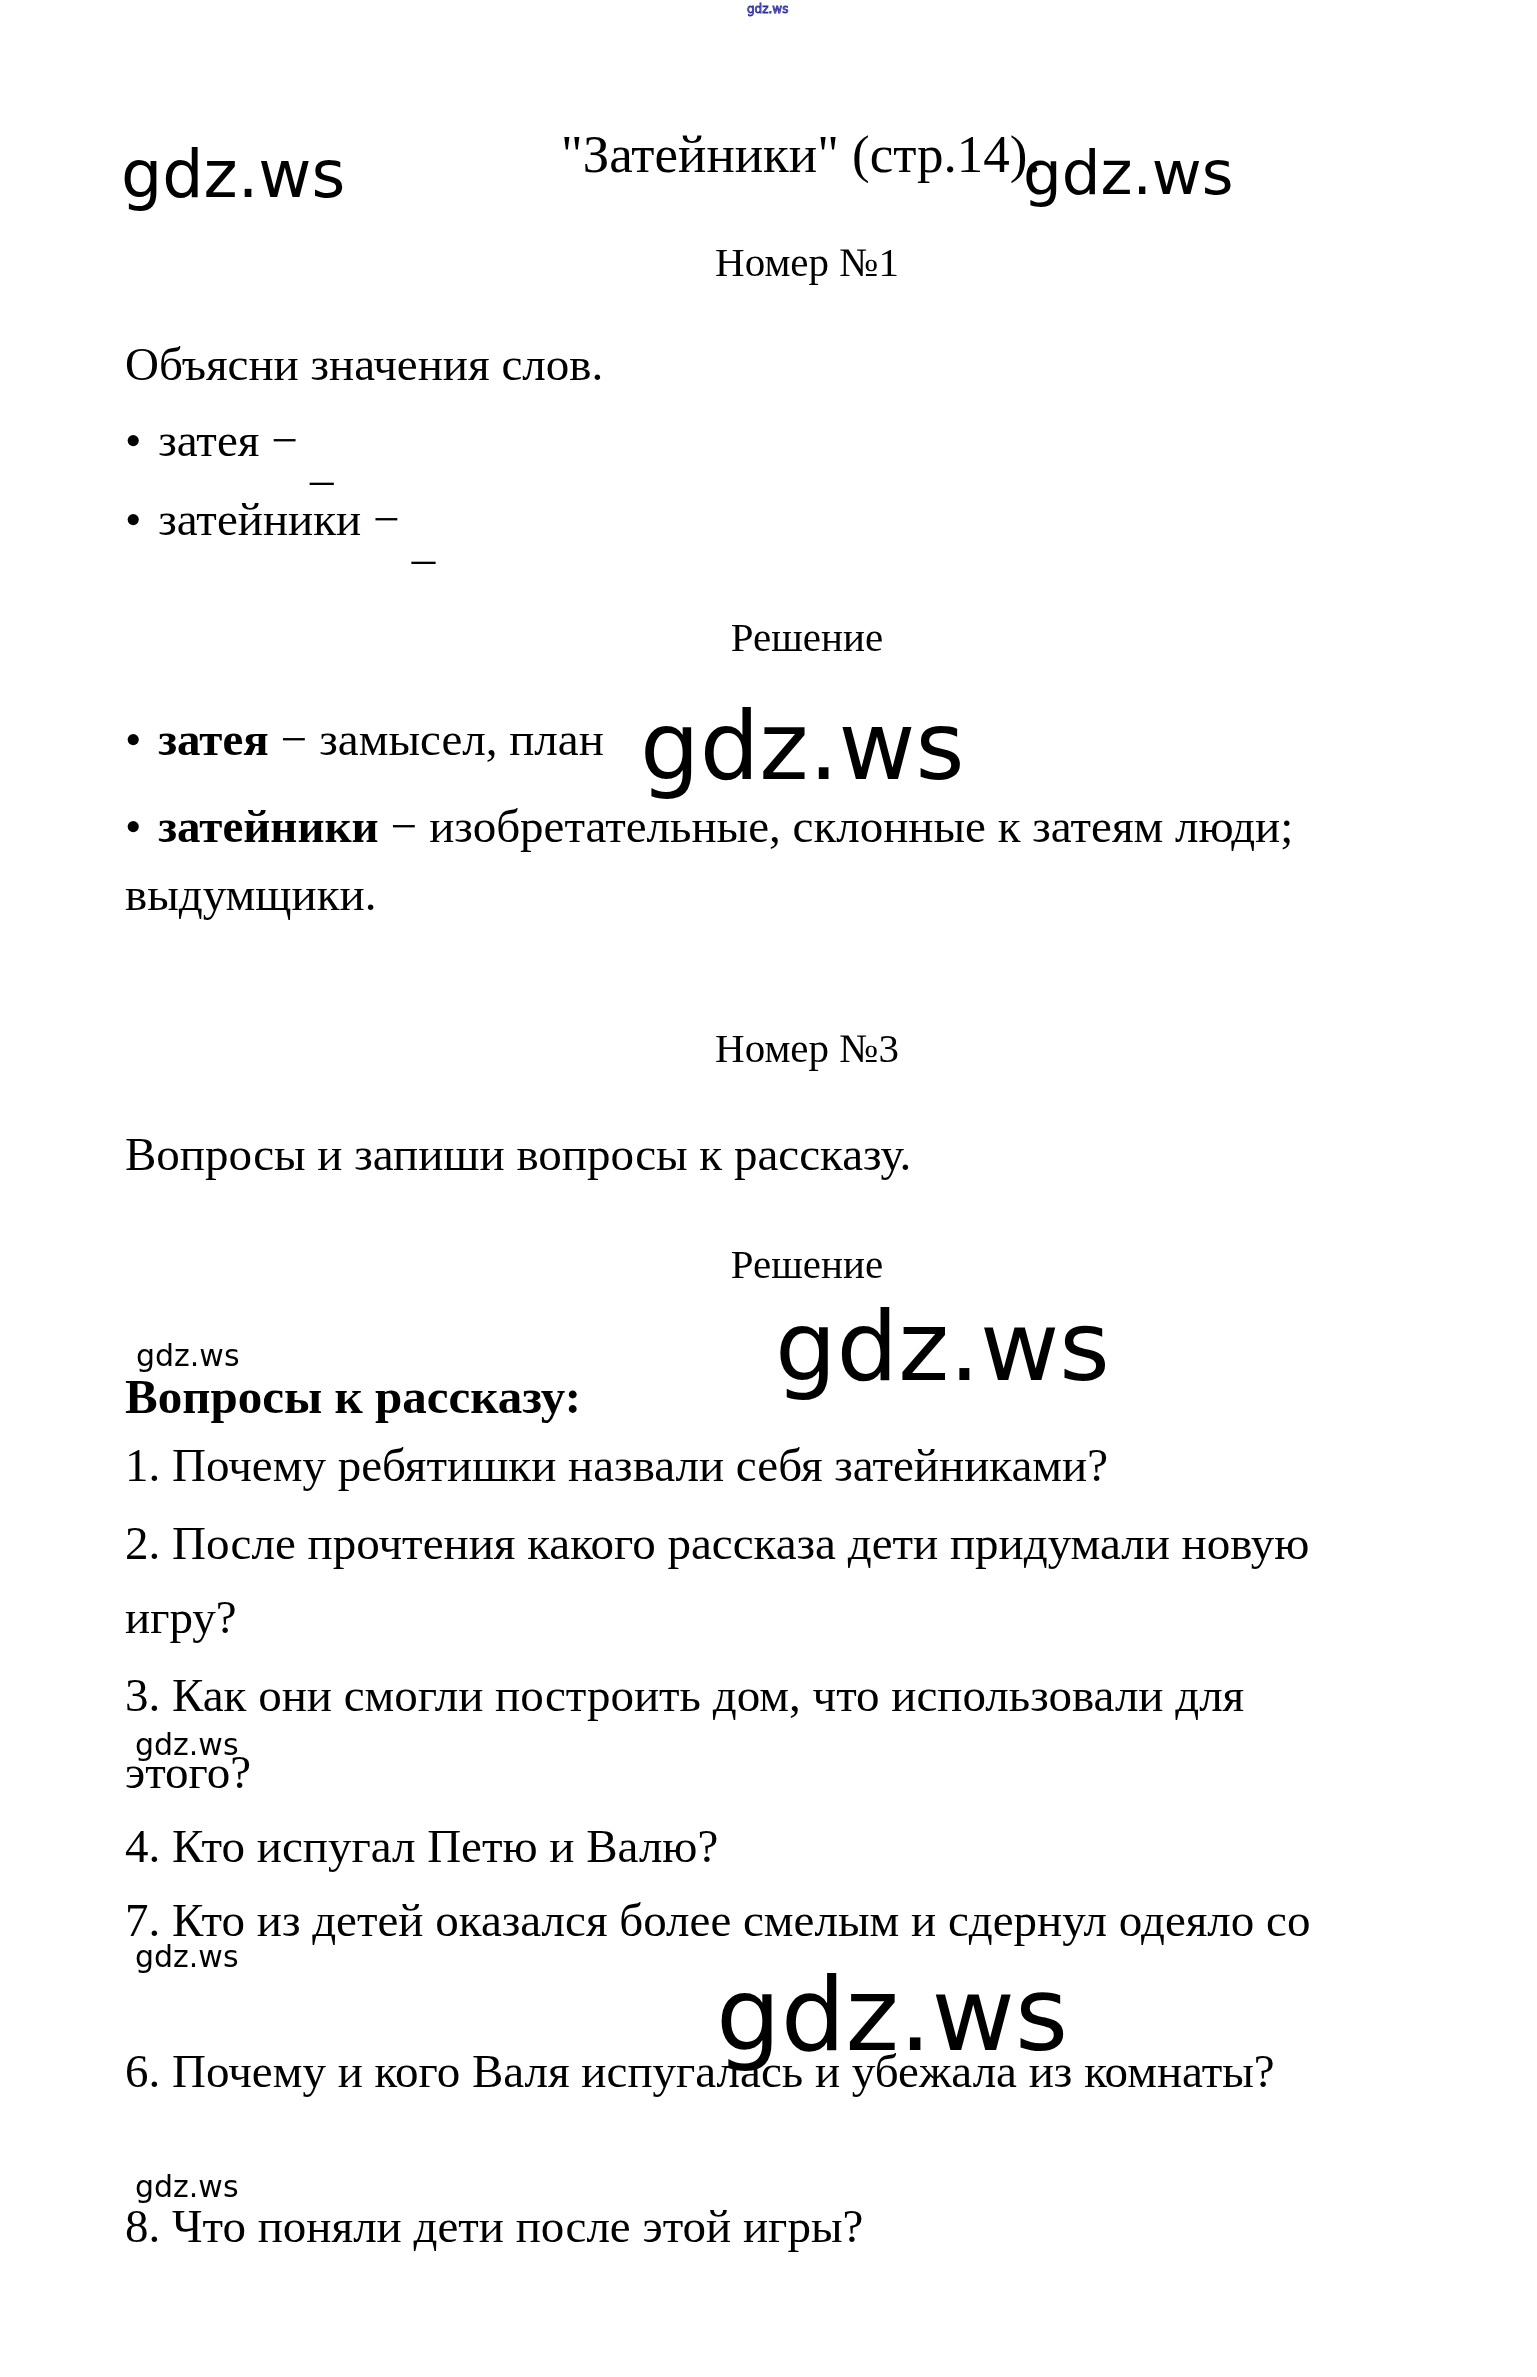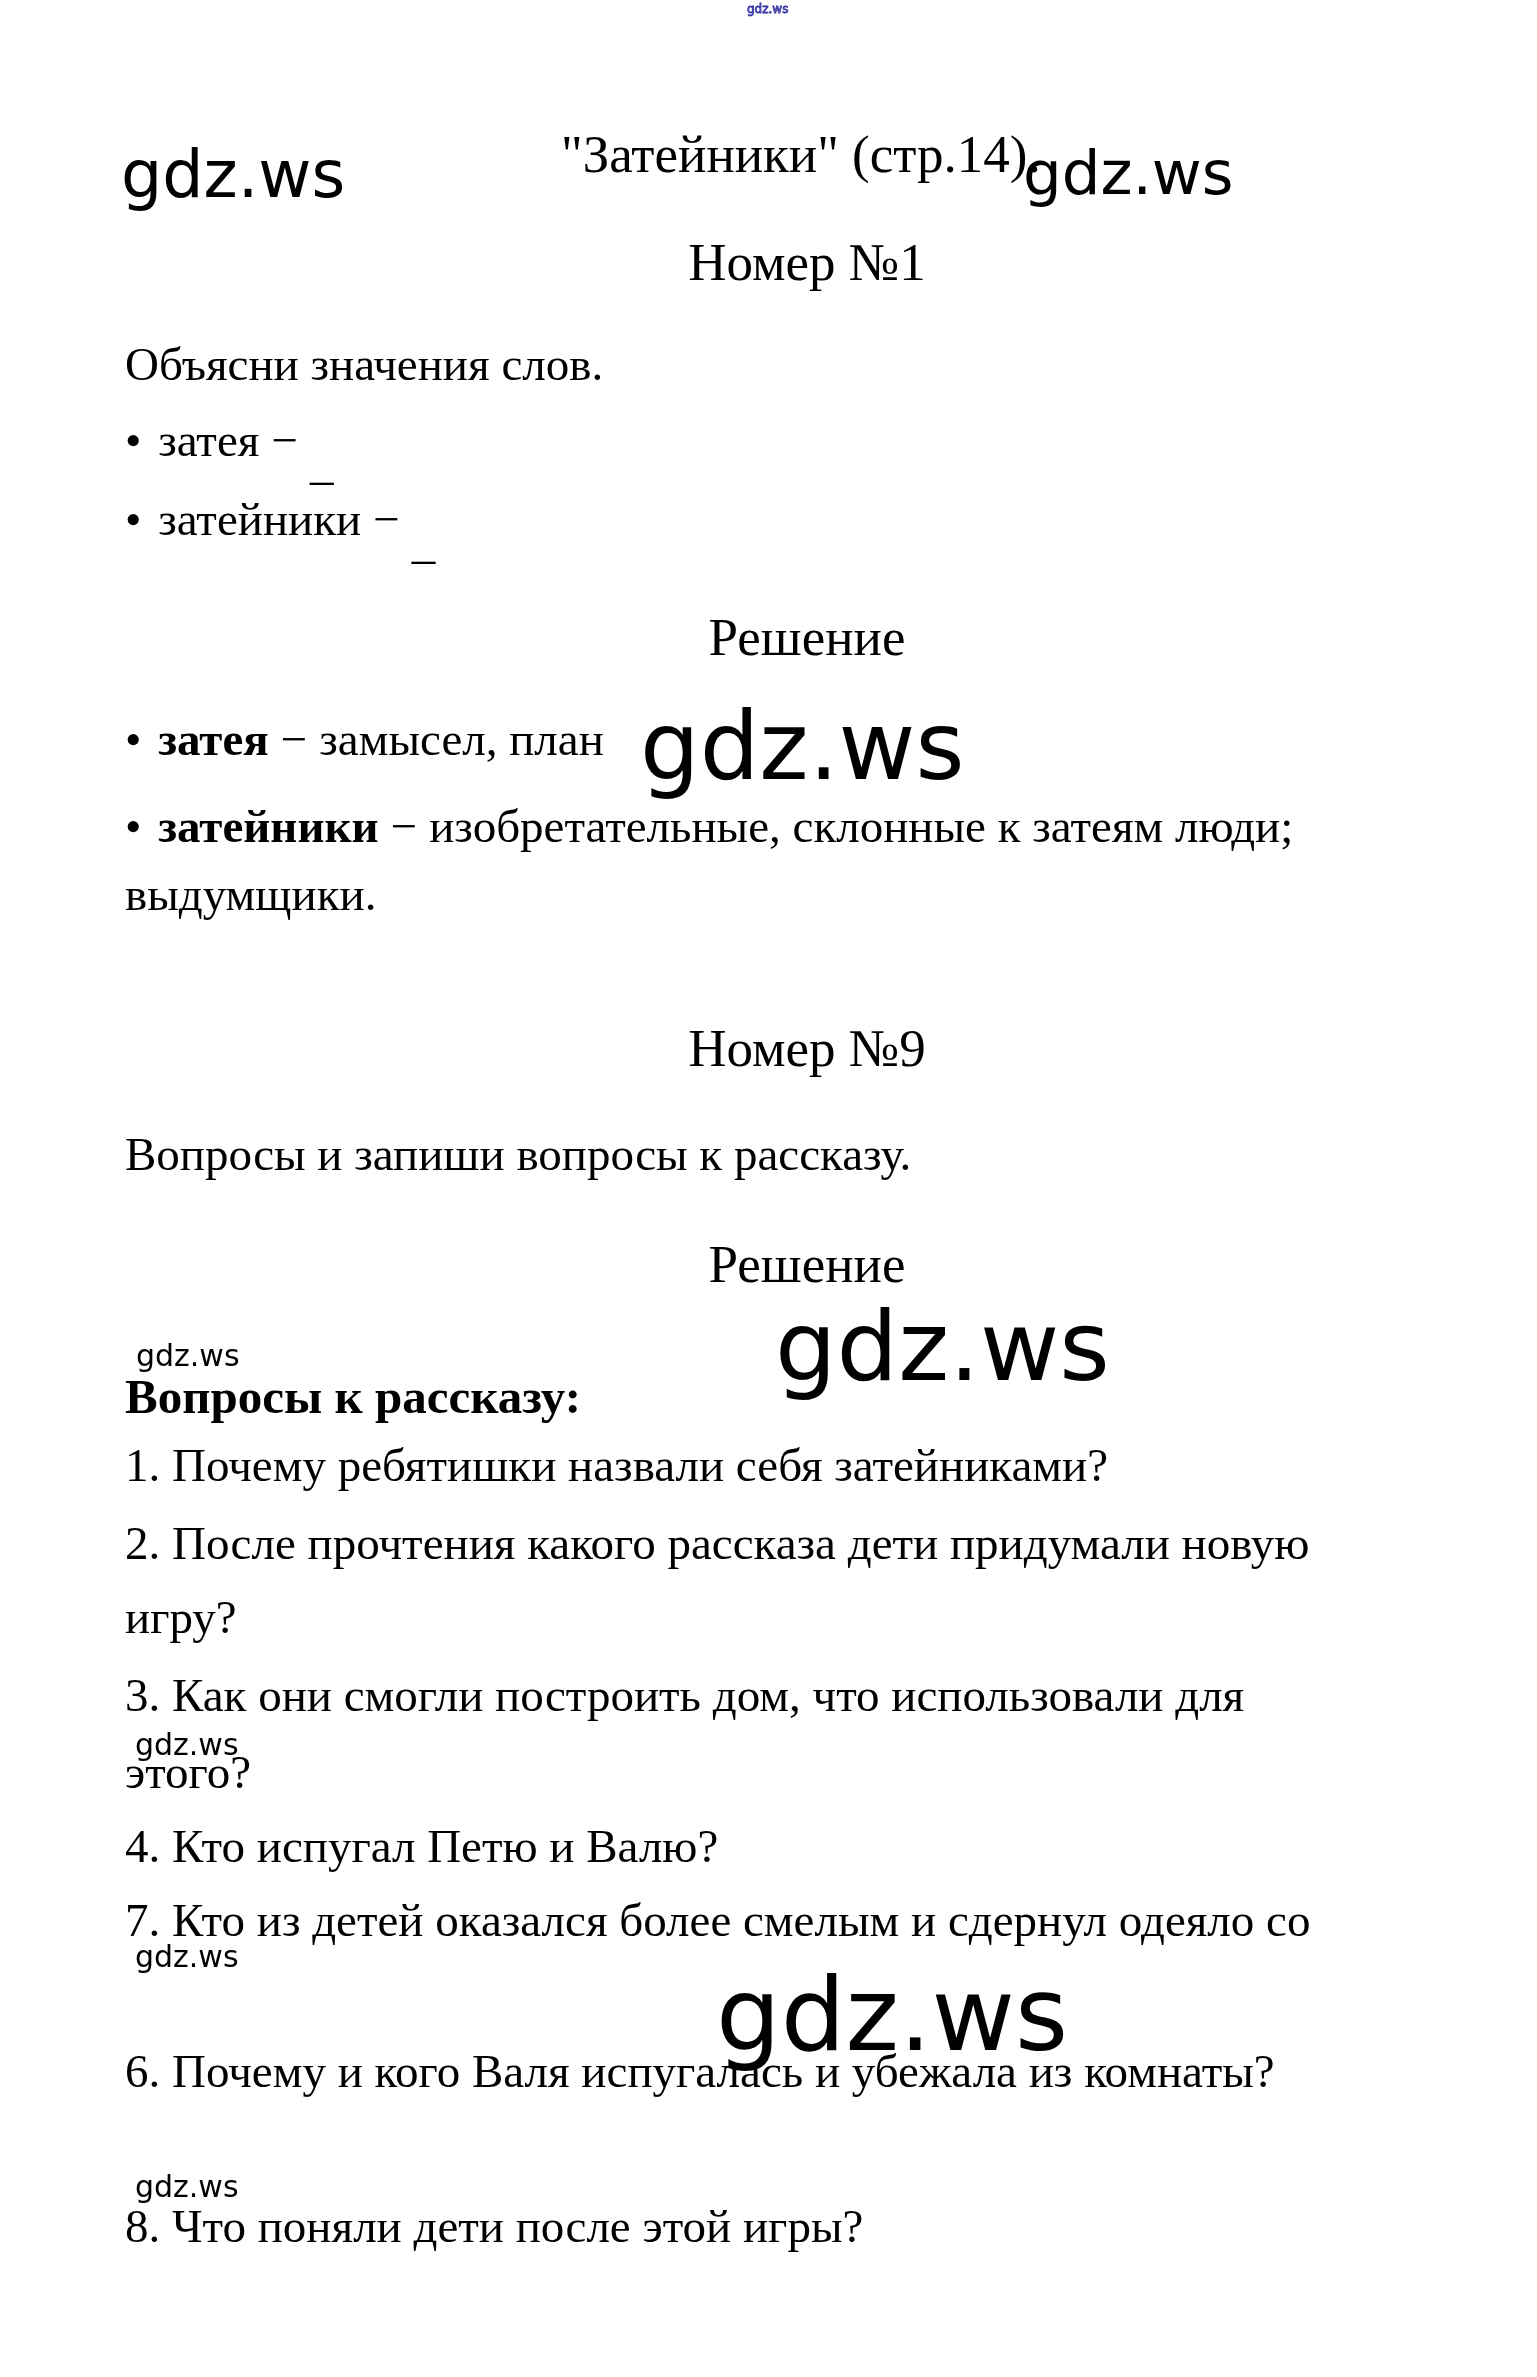--- a/index.html
+++ b/index.html
@@ -16,21 +16,21 @@
   .line{
     position:absolute;
     left:125px;
     width:1364px;
     font-size:47px;
     line-height:76px;
     white-space:nowrap;
     color:#000;
   }
   .centered{text-align:center;}
-  .heading{font-size:53px;}
+  .heading{font-size:41px;}
   .title-line{font-size:53px;}
   .bold{font-weight:bold;}
   .bullet{margin-right:16.7px;}
   .dash{margin:0 12px;}
   .blank{position:relative;top:23px;}
   
   .wm{
     position:absolute;
     font-family:"DejaVu Sans", sans-serif;
     color:#000;
@@ -78,21 +78,21 @@
 
   <div class="line" style="top:701px;">
     <span class="bullet">•</span><span class="bold">затея</span><span class="dash">−</span><span>замысел, план</span>
   </div>
 
   <div class="line" style="top:788px;">
     <span class="bullet">•</span><span class="bold">затейники</span><span class="dash">−</span><span>изобретательные, склонные к затеям люди;</span>
   </div>
   <div class="line" style="top:856px;">выдумщики.</div>
 
-  <div class="line heading centered" style="top:1010px;">Номер №9</div>
+  <div class="line heading centered" style="top:1010px;">Номер №3</div>
 
   <div class="line" style="top:1116px;">Вопросы и запиши вопросы к рассказу.</div>
 
   <div class="line heading centered" style="top:1226px;">Решение</div>
 
   <div class="line" style="top:1359px;font-size:49px;">
     <span class="bold">Вопросы к рассказу</span><span class="bold">:</span>
   </div>
 
   <div class="line" style="top:1427px;">1. Почему ребятишки назвали себя затейниками?</div>

